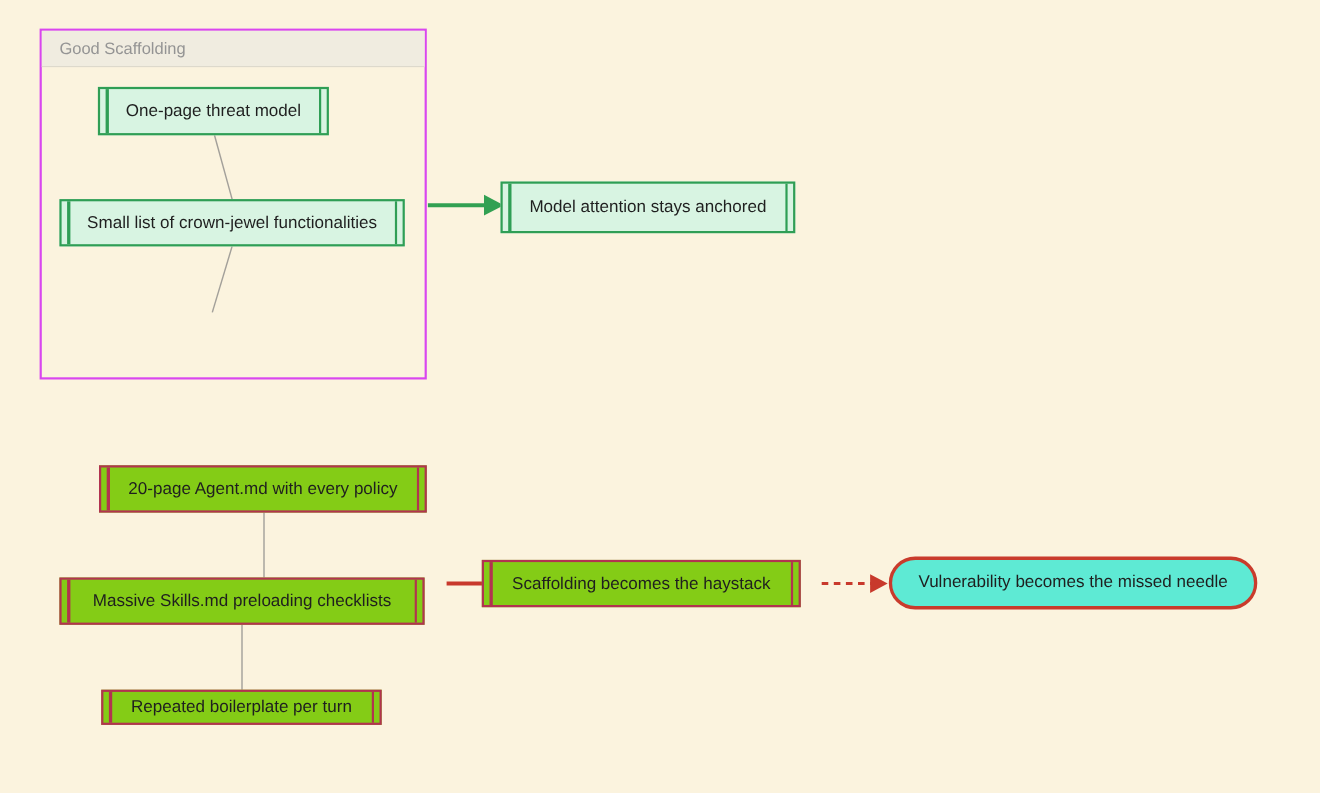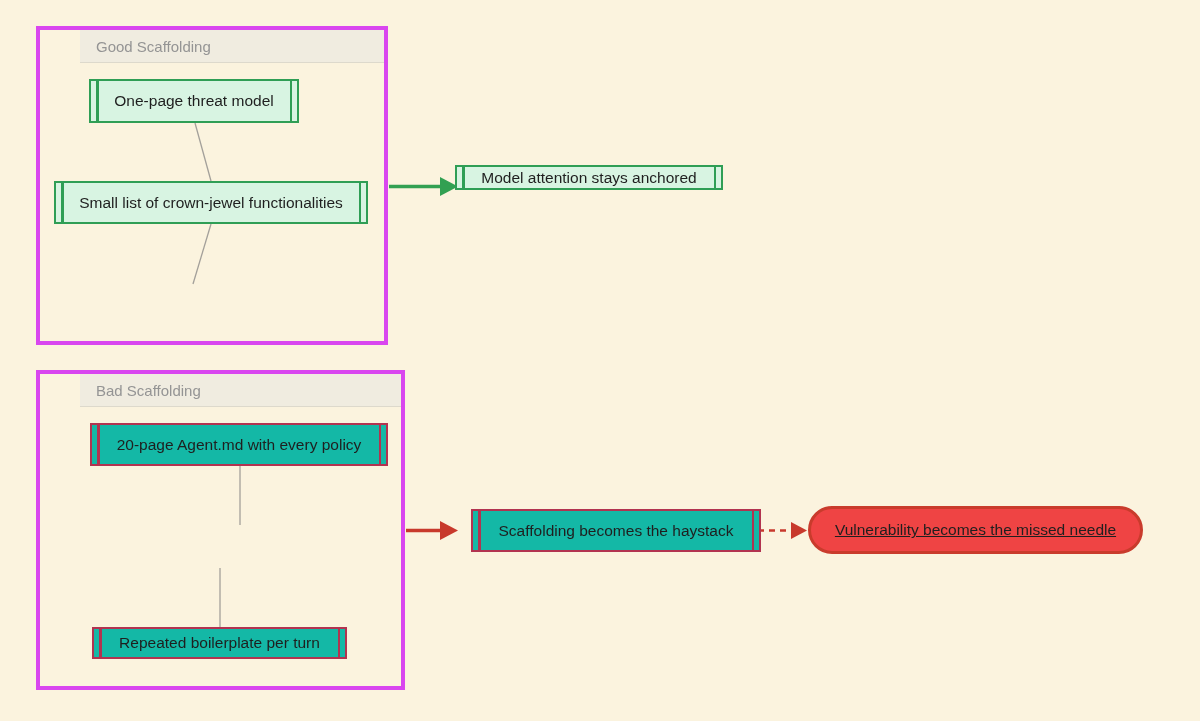--- a/index.html
+++ b/index.html
@@ -8,24 +8,23 @@
     background: #fbf3de;
     font-family: "Liberation Sans", sans-serif;
     position: relative;
     overflow: hidden;
   }
   .canvas { position: absolute; inset: 0; }
 
   
   .subgraph {
     position: absolute;
-    border: 4px solid #d946ef;
+    border: 2px solid #d946ef;
     box-sizing: border-box;
     background: transparent;
-    padding-left: 40px;
   }
   .subgraph-header {
     height: 33px;
     background: #f0ece0;
     border-bottom: 1px solid #ddd9cc;
     display: flex; align-items: center;
     padding-left: 16px;
     color: #949494;
     font-size: 15px;
     box-sizing: border-box;
@@ -45,28 +44,27 @@
   .subroutine::before, .subroutine::after {
     content: "";
     position: absolute; top: 0; bottom: 0; width: 2.5px;
   }
   .subroutine::before { left: 5px; }
   .subroutine::after  { right: 5px; }
 
   .green { background: #d8f4e2; border-color: #2f9e55; }
   .green::before, .green::after { background: #2f9e55; }
 
-  .pink { background: #14b8a6; border-color: #b23350; }
+  .pink { background: #84cc16; border-color: #b23350; }
   .pink::before, .pink::after { background: #b23350; }
 
   .stadium {
-    background: #ef4444;
+    background: #5eead4;
     border: 3px solid #c93b2c;
     border-radius: 26px;
-    text-decoration: underline;
   }
 
   svg.edges {
     position: absolute; left: 0; top: 0;
     pointer-events: none;
   }
 </style>
 </head>
 <body>
 
@@ -104,40 +102,38 @@
 
   <div class="node subroutine green" style="left:89px; top:79px; width:210px; height:44px;">
     <span>One-page threat model</span>
   </div>
 
   <div class="node subroutine green" style="left:54px; top:181px; width:314px; height:43px;">
     <span>Small list of crown-jewel functionalities</span>
   </div>
 
 
-  <div class="node subroutine green" style="left:455px; top:165px; width:268px; height:25px;">
+  <div class="node subroutine green" style="left:455px; top:165px; width:268px; height:47px;">
     <span>Model attention stays anchored</span>
   </div>
 
-  <div class="subgraph" style="left:36px; top:370px; width:369px; height:320px;">
-    <div class="subgraph-header">
-      <span>Bad Scaffolding</span>
-    </div>
-  </div>
 
   <div class="node subroutine pink" style="left:90px; top:423px; width:298px; height:43px;">
     <span>20-page Agent.md with every policy</span>
   </div>
 
+  <div class="node subroutine pink" style="left:54px; top:525px; width:332px; height:43px;">
+    <span>Massive Skills.md preloading checklists</span>
+  </div>
 
   <div class="node subroutine pink" style="left:92px; top:627px; width:255px; height:32px;">
     <span>Repeated boilerplate per turn</span>
   </div>
 
-  <div class="node subroutine pink" style="left:471px; top:509px; width:290px; height:43px;">
+  <div class="node subroutine pink" style="left:438px; top:509px; width:290px; height:43px;">
     <span>Scaffolding becomes the haystack</span>
   </div>
 
   <div class="node stadium" style="left:808px; top:506px; width:335px; height:48px;">
     <span>Vulnerability becomes the missed needle</span>
   </div>
 
 </div>
 
 </body></html>

